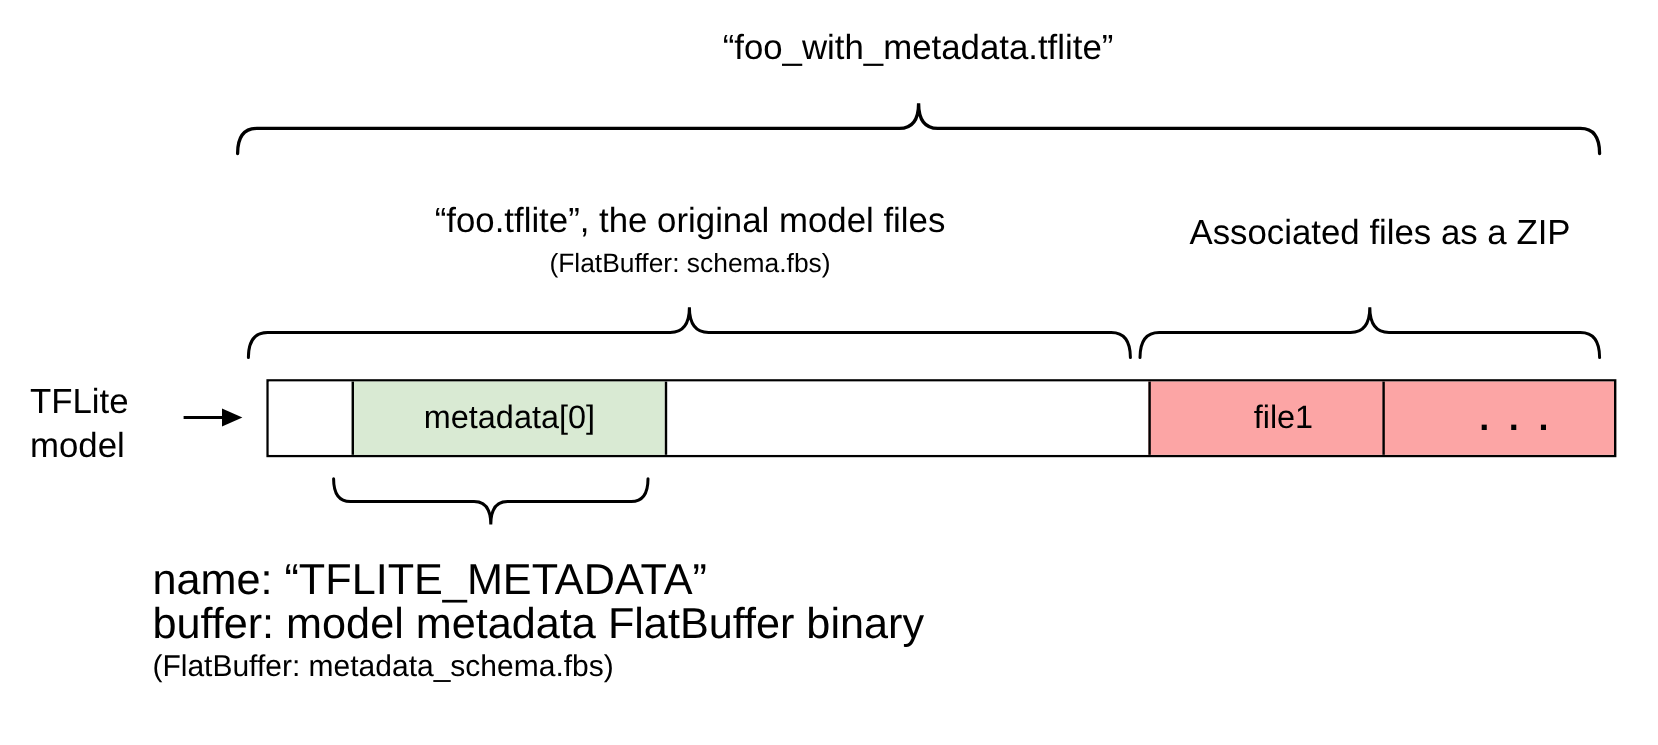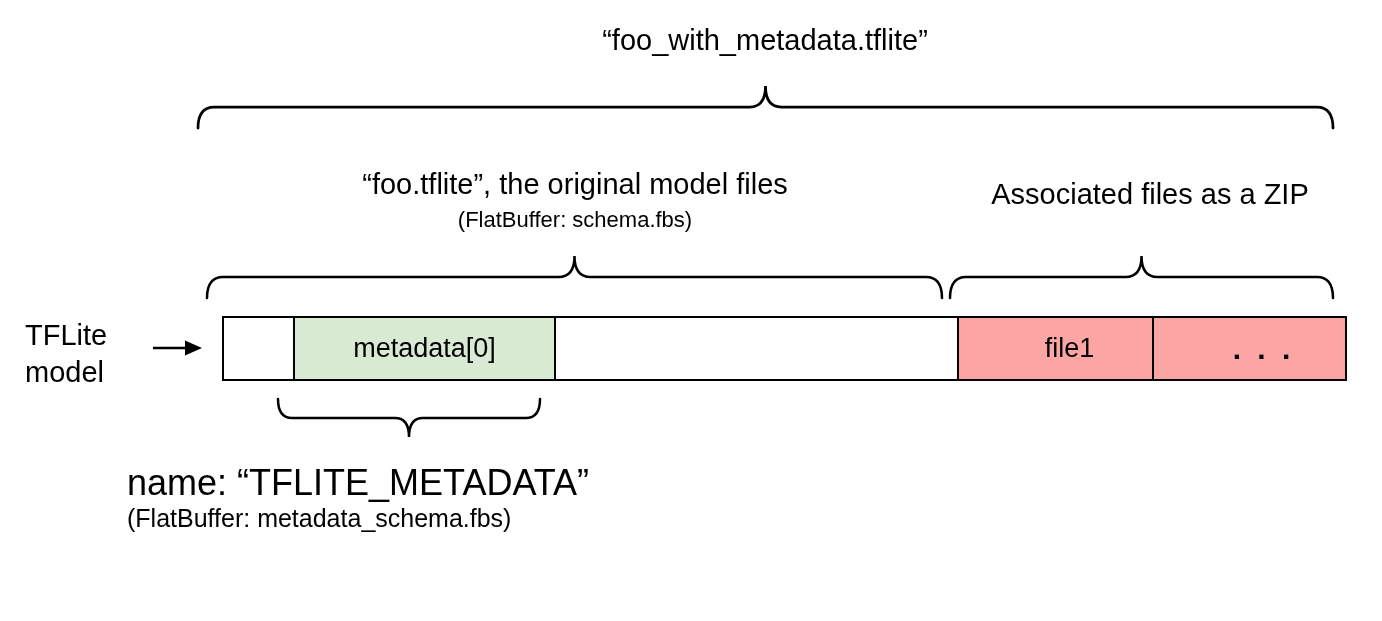--- a/index.html
+++ b/index.html
@@ -96,16 +96,17 @@
     <div class="seg seg-gray" style="width:195px">file1</div>
     <div class="seg seg-gray seg-dots" style="flex:1">. . .</div>
   </div>
 
   <svg class="brace brace-small" width="262" height="38" viewBox="0 0 262 38">
     <path stroke-width="2.5" d="M 0 0 Q 0 19 14 19 L 117 19 Q 131 19 131 38 Q 131 19 145 19 L 248 19 Q 262 19 262 0"></path>
   </svg>
 
   <div class="note">
     <div class="note-line">name: “TFLITE_METADATA”</div>
+    <div class="note-line">buffer: model metadata FlatBuffer binary</div>
     <div class="note-sub">(FlatBuffer: metadata_schema.fbs)</div>
   </div>
 
 </div>
 
 </body></html>

